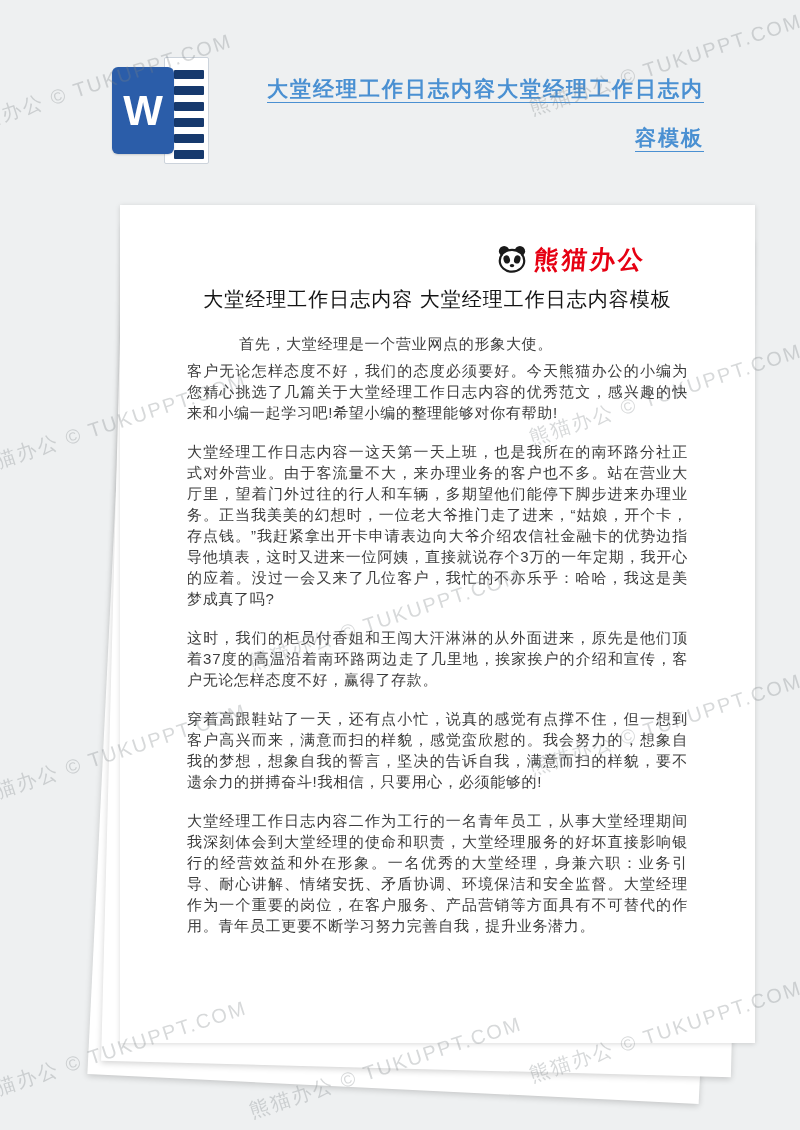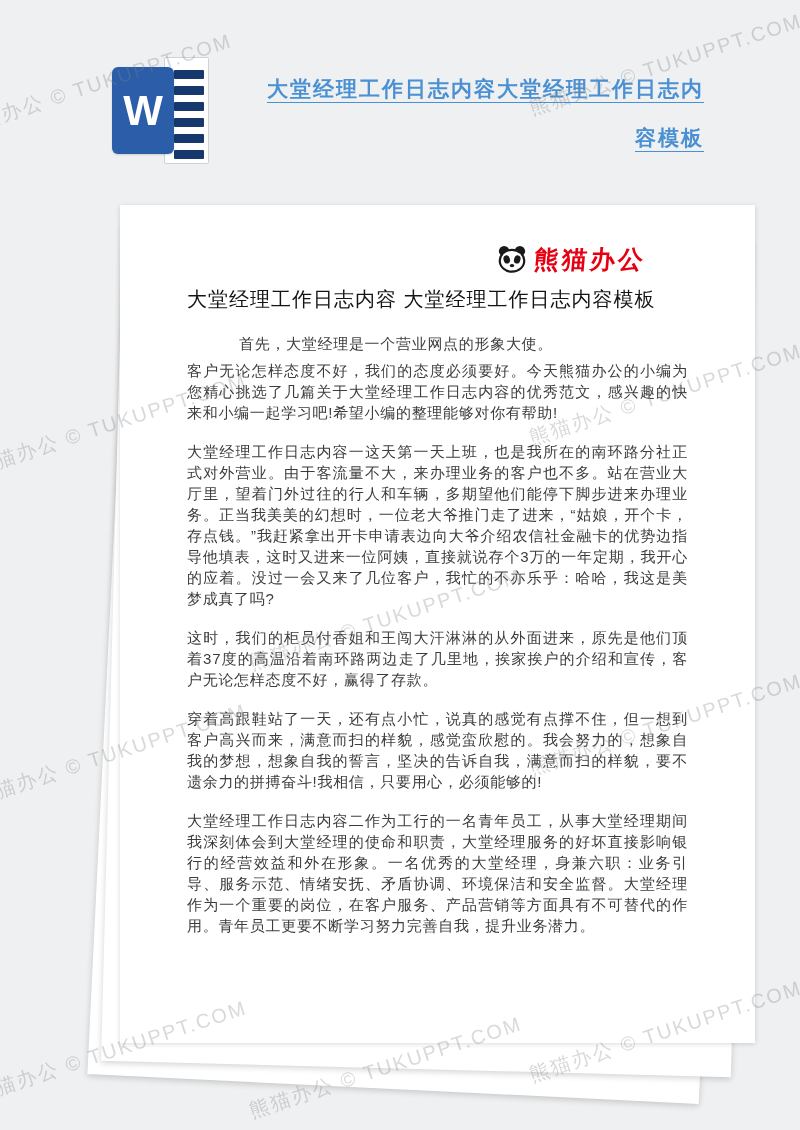--- a/index.html
+++ b/index.html
@@ -26,21 +26,21 @@
   .sheet { position:absolute; background:#ffffff; box-shadow:0 2px 6px rgba(0,0,0,0.18); transform-origin:top left; }
   .sheet-2 { left:3px; top:18px; width:630px; height:838px; transform:rotate(1.5deg); }
   .sheet-3 { left:8px; top:38px; width:612px; height:832px; transform:rotate(2.8deg); }
 
   .paper { position:absolute; left:0; top:0; width:635px; min-height:838px; background:#ffffff;
            box-shadow:0 1px 5px rgba(0,0,0,0.15); padding:38px 67px 14px 67px; }
 
   .brand { display:flex; align-items:center; justify-content:flex-end; padding-right:42px; gap:7px; height:32px; }
   .brand-text { color:#e60012; font-size:25px; font-weight:bold; letter-spacing:3px; transform:skewX(-5deg); white-space:nowrap; }
 
-  .doc-title { margin-top:10px; font-size:20px; line-height:28px; letter-spacing:1px;
+  .doc-title { margin-top:10px; text-align:center; font-size:20px; line-height:28px; letter-spacing:1px;
                color:#141414; font-weight:400; white-space:nowrap; }
 
   .para { margin-top:18px; font-size:15px; line-height:21px; letter-spacing:0.7px; color:#3c3c3c; text-align:justify; }
   .para.first { margin-top:20px; text-indent:52px; }
   .para.follow { margin-top:6px; }
 
   
   .wm-layer { position:absolute; left:0; top:0; width:800px; height:1130px; z-index:10; pointer-events:none; }
   .wm { position:absolute; transform:rotate(-18deg); transform-origin:left center;
         color:rgba(122,128,134,0.30); font-size:20px; letter-spacing:2px; white-space:nowrap; }
@@ -84,21 +84,21 @@
         <span class="brand-text">熊猫办公</span>
       </div>
 
       <h2 class="doc-title">大堂经理工作日志内容 大堂经理工作日志内容模板</h2>
 
       <p class="para first">首先，大堂经理是一个营业网点的形象大使。</p>
       <p class="para follow">客户无论怎样态度不好，我们的态度必须要好。今天熊猫办公的小编为您精心挑选了几篇关于大堂经理工作日志内容的优秀范文，感兴趣的快来和小编一起学习吧!希望小编的整理能够对你有帮助!</p>
       <p class="para">大堂经理工作日志内容一这天第一天上班，也是我所在的南环路分社正式对外营业。由于客流量不大，来办理业务的客户也不多。站在营业大厅里，望着门外过往的行人和车辆，多期望他们能停下脚步进来办理业务。正当我美美的幻想时，一位老大爷推门走了进来，“姑娘，开个卡，存点钱。”我赶紧拿出开卡申请表边向大爷介绍农信社金融卡的优势边指导他填表，这时又进来一位阿姨，直接就说存个3万的一年定期，我开心的应着。没过一会又来了几位客户，我忙的不亦乐乎：哈哈，我这是美梦成真了吗?</p>
       <p class="para">这时，我们的柜员付香姐和王闯大汗淋淋的从外面进来，原先是他们顶着37度的高温沿着南环路两边走了几里地，挨家挨户的介绍和宣传，客户无论怎样态度不好，赢得了存款。</p>
       <p class="para">穿着高跟鞋站了一天，还有点小忙，说真的感觉有点撑不住，但一想到客户高兴而来，满意而扫的样貌，感觉蛮欣慰的。我会努力的，想象自我的梦想，想象自我的誓言，坚决的告诉自我，满意而扫的样貌，要不遗余力的拼搏奋斗!我相信，只要用心，必须能够的!</p>
-      <p class="para">大堂经理工作日志内容二作为工行的一名青年员工，从事大堂经理期间我深刻体会到大堂经理的使命和职责，大堂经理服务的好坏直接影响银行的经营效益和外在形象。一名优秀的大堂经理，身兼六职：业务引导、服务示范、情绪安抚、矛盾协调、环境保洁和安全监督。大堂经理作为一个重要的岗位，在客户服务、产品营销等方面具有不可替代的作用。青年员工更要不断学习努力完善自我，提升业务潜力。</p>
+      <p class="para">大堂经理工作日志内容二作为工行的一名青年员工，从事大堂经理期间我深刻体会到大堂经理的使命和职责，大堂经理服务的好坏直接影响银行的经营效益和外在形象。一名优秀的大堂经理，身兼六职：业务引导、耐心讲解、情绪安抚、矛盾协调、环境保洁和安全监督。大堂经理作为一个重要的岗位，在客户服务、产品营销等方面具有不可替代的作用。青年员工更要不断学习努力完善自我，提升业务潜力。</p>
     </div>
   </div>
 
   <div class="wm-layer">
     <span class="wm" style="left:-40px;  top:115px;">熊猫办公 © TUKUPPT.COM</span>
     <span class="wm" style="left:530px;  top:95px;">熊猫办公 © TUKUPPT.COM</span>
     <span class="wm" style="left:-25px;  top:455px;">熊猫办公 © TUKUPPT.COM</span>
     <span class="wm" style="left:530px;  top:425px;">熊猫办公 © TUKUPPT.COM</span>
     <span class="wm" style="left:250px;  top:650px;">熊猫办公 © TUKUPPT.COM</span>
     <span class="wm" style="left:-25px;  top:785px;">熊猫办公 © TUKUPPT.COM</span>

